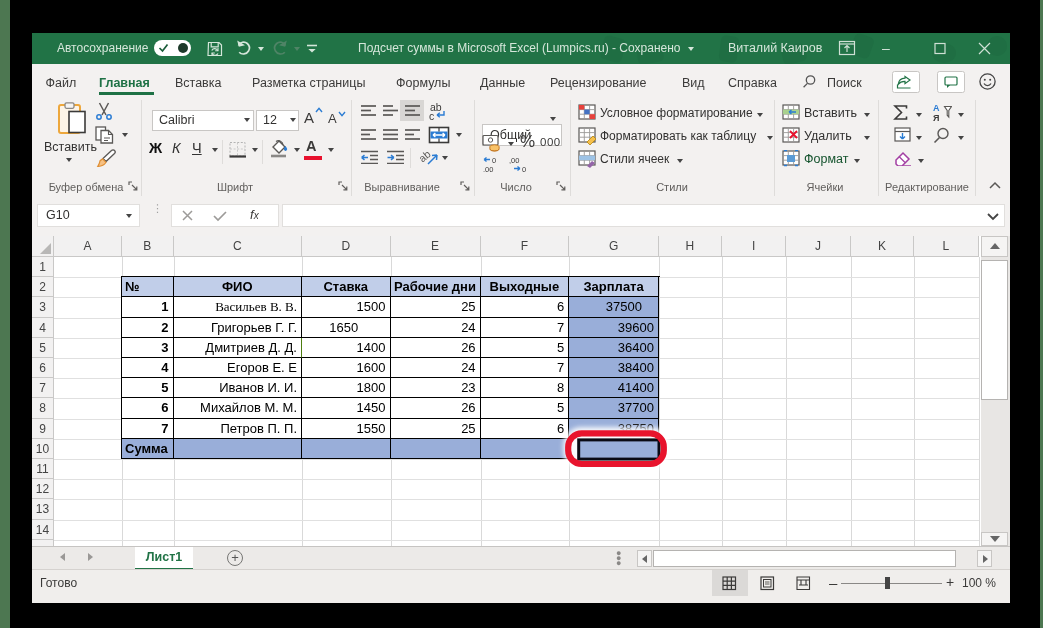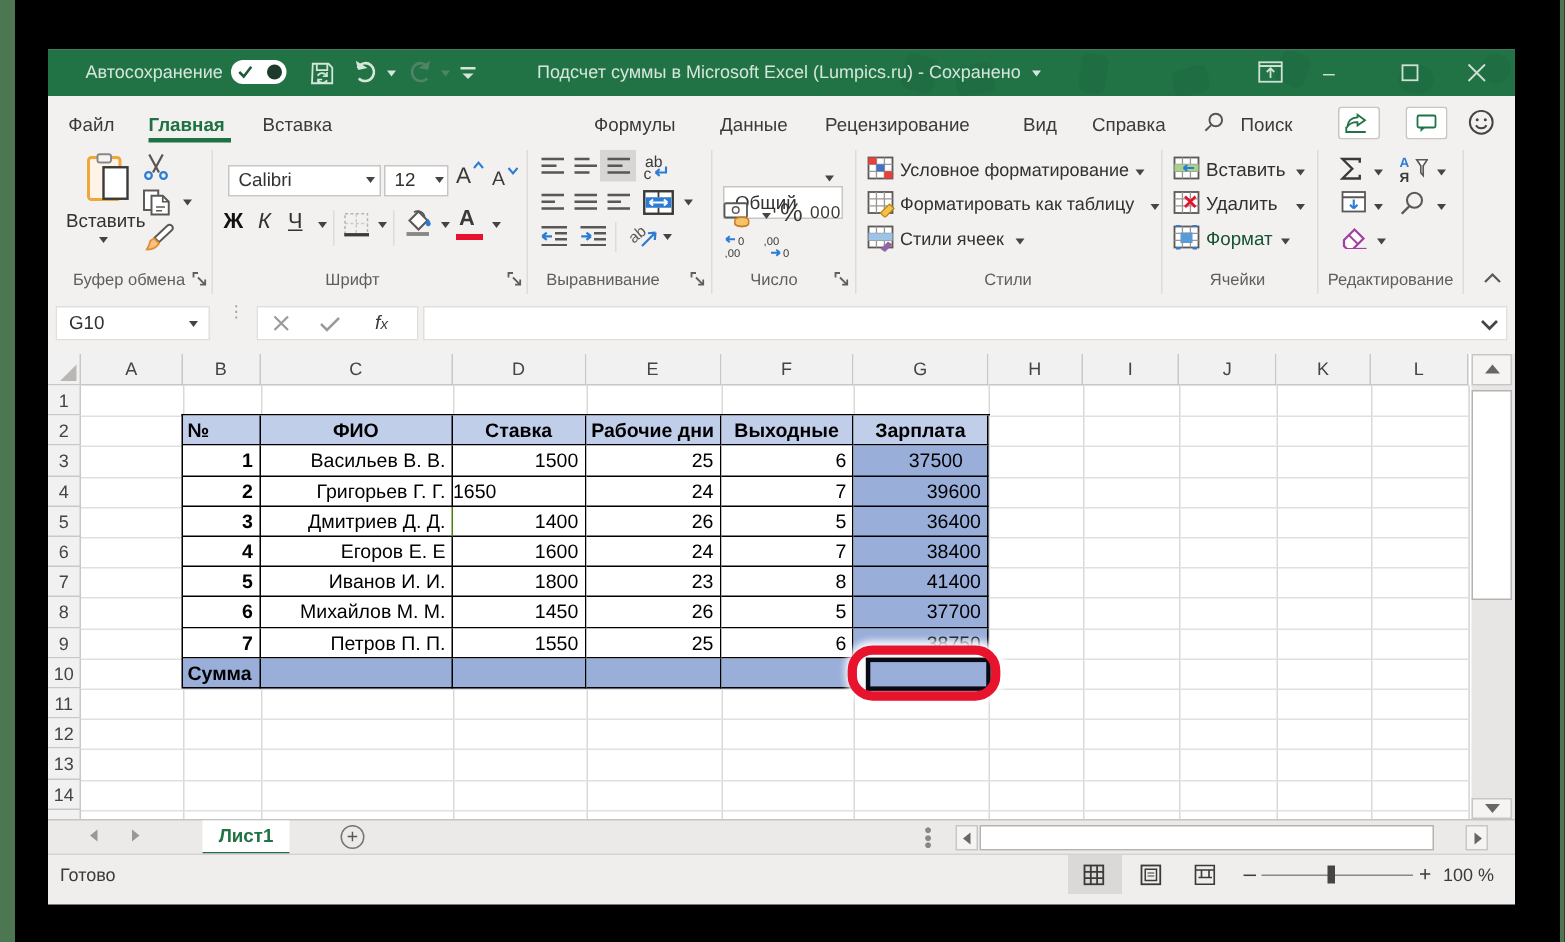--- a/index.html
+++ b/index.html
@@ -92,39 +92,41 @@
     <path d="M16.5 12.5 c-1.5-3.5 -6-4.5 -8.8-2 a6 6 0 0 0 -1.2 7.5 c2 3.5 6.8 4 9.3 1.2" stroke="#4f8466" stroke-width="1.7" fill="none"></path>
     <path d="M17.8 7.5 l-1.6 6.2 -6.2-1.4 z" fill="#4f8466"></path>
   </svg>
   <div class="dda" style="left:262px;top:14px;border-top-color:#4f8466;"></div>
   <svg class="tb-ico" style="left:272px;width:16px;" viewBox="0 0 16 31">
     <path d="M3 12.5 h10" stroke="#d5e6da" stroke-width="1.6"></path>
     <path d="M4.3 16 l7.4 0 -3.7 3.6 z" fill="#d5e6da"></path>
   </svg>
   <div class="tb-txt" style="left:326px;font-size:12px;">Подсчет суммы в Microsoft Excel (Lumpics.ru)  -  Сохранено</div>
   <div class="dda" style="left:656px;top:14px;border-top-color:#d5e6da;"></div>
+  <div class="tb-txt" style="left:696px;">Виталий Каиров</div>
   <svg class="tb-ico" style="left:803px;width:24px;" viewBox="0 0 24 31">
     <rect x="4.5" y="8.5" width="15" height="13" fill="none" stroke="#cfe0d5" stroke-width="1.2"></rect>
     <path d="M12 19 v-6 M9.5 15 l2.5-2.5 2.5 2.5" stroke="#cfe0d5" stroke-width="1.2" fill="none"></path>
     <path d="M4.5 11 h15" stroke="#cfe0d5" stroke-width="1.2"></path>
   </svg>
   <div class="tb-txt" style="left:850px;font-size:14px;color:#cfe0d5;">–</div>
   <svg class="tb-ico" style="left:898px;width:20px;" viewBox="0 0 20 31">
     <rect x="5" y="10.5" width="10" height="10" fill="none" stroke="#cfe0d5" stroke-width="1.2"></rect>
   </svg>
   <svg class="tb-ico" style="left:942px;width:22px;" viewBox="0 0 22 31">
     <path d="M5 10 l11 11 M16 10 l-11 11" stroke="#cfe0d5" stroke-width="1.2"></path>
   </svg>
 </div>
 
 <div id="tabrow">
   <div class="rtab" style="left:13.5px;">Файл</div>
   <div class="rtab sel" style="left:67px;">Главная</div>
   <div id="tabunderline" style="left:66.5px;top:28px;width:55px;"></div>
   <div class="rtab" style="left:143px;">Вставка</div>
+  <div class="rtab" style="left:220px;">Разметка страницы</div>
   <div class="rtab" style="left:364px;">Формулы</div>
   <div class="rtab" style="left:448px;">Данные</div>
   <div class="rtab" style="left:518px;">Рецензирование</div>
   <div class="rtab" style="left:650px;">Вид</div>
   <div class="rtab" style="left:696px;">Справка</div>
   <svg class="abs" style="left:769px;top:10px;width:16px;height:16px;" viewBox="0 0 16 16">
     <circle cx="9.5" cy="6" r="4.2" fill="none" stroke="#555" stroke-width="1.3"></circle>
     <path d="M6.4 9.4 l-3.8 3.8" stroke="#555" stroke-width="1.3"></path>
   </svg>
   <div class="rtab" style="left:795px;">Поиск</div>
@@ -472,28 +474,28 @@
 
 <div class="abs" style="left:89px;top:40.2px;width:539px;height:1px;background:#000;"></div>
 <div class="abs" style="left:89px;top:40.2px;width:1px;height:182.8px;background:#000;"></div>
 <div class="cell" style="left:90px;top:41.2px;width:51.5px;height:20.2px;line-height:19.2px;background:#c1cee9;border-right:1px solid #000;border-bottom:1px solid #000;font-weight:bold;padding-left:3px;text-align:left;">№</div>
 <div class="cell" style="left:141.5px;top:41.2px;width:128.5px;height:20.2px;line-height:19.2px;background:#c1cee9;border-right:1px solid #000;border-bottom:1px solid #000;font-weight:bold;text-align:center;">ФИО</div>
 <div class="cell" style="left:270px;top:41.2px;width:88.5px;height:20.2px;line-height:19.2px;background:#c1cee9;border-right:1px solid #000;border-bottom:1px solid #000;font-weight:bold;text-align:center;">Ставка</div>
 <div class="cell" style="left:358.5px;top:41.2px;width:90.10000000000002px;height:20.2px;line-height:19.2px;background:#c1cee9;border-right:1px solid #000;border-bottom:1px solid #000;font-weight:bold;text-align:center;">Рабочие дни</div>
 <div class="cell" style="left:448.6px;top:41.2px;width:88.60000000000002px;height:20.2px;line-height:19.2px;background:#c1cee9;border-right:1px solid #000;border-bottom:1px solid #000;font-weight:bold;text-align:center;">Выходные</div>
 <div class="cell" style="left:537.2px;top:41.2px;width:89.79999999999995px;height:20.2px;line-height:19.2px;background:#c1cee9;border-right:1px solid #000;border-bottom:1px solid #000;font-weight:bold;text-align:center;">Зарплата</div>
 <div class="cell" style="left:90px;top:61.4px;width:51.5px;height:20.2px;line-height:19.2px;background:#fff;border-right:1px solid #000;border-bottom:1px solid #000;font-weight:bold;padding-right:4px;text-align:right;">1</div>
-<div class="cell" style="left:141.5px;top:61.4px;width:128.5px;height:20.2px;line-height:19.2px;background:#fff;border-right:1px solid #000;border-bottom:1px solid #000;font-weight:normal;padding-right:4px;text-align:right;">Васильев В. В.</div>
+<div class="cell" style="left:141.5px;top:61.4px;width:128.5px;height:20.2px;line-height:19.2px;background:#fff;border-right:1px solid #000;border-bottom:1px solid #000;font-weight:normal;padding-right:4px;text-align:right;font-family:Liberation Serif, serif;">Васильев В. В.</div>
 <div class="cell" style="left:270px;top:61.4px;width:88.5px;height:20.2px;line-height:19.2px;background:#fff;border-right:1px solid #000;border-bottom:1px solid #000;font-weight:normal;padding-right:4px;text-align:right;">1500</div>
 <div class="cell" style="left:358.5px;top:61.4px;width:90.10000000000002px;height:20.2px;line-height:19.2px;background:#fff;border-right:1px solid #000;border-bottom:1px solid #000;font-weight:normal;padding-right:4px;text-align:right;">25</div>
 <div class="cell" style="left:448.6px;top:61.4px;width:88.60000000000002px;height:20.2px;line-height:19.2px;background:#fff;border-right:1px solid #000;border-bottom:1px solid #000;font-weight:normal;padding-right:4px;text-align:right;">6</div>
 <div class="cell" style="left:537.2px;top:61.4px;width:89.79999999999995px;height:20.2px;line-height:19.2px;background:#99aed9;border-right:1px solid #000;border-bottom:1px solid #000;font-weight:normal;padding-right:16px;text-align:right;">37500</div>
 <div class="cell" style="left:90px;top:81.6px;width:51.5px;height:20.2px;line-height:19.2px;background:#fff;border-right:1px solid #000;border-bottom:1px solid #000;font-weight:bold;padding-right:4px;text-align:right;">2</div>
 <div class="cell" style="left:141.5px;top:81.6px;width:128.5px;height:20.2px;line-height:19.2px;background:#fff;border-right:1px solid #000;border-bottom:1px solid #000;font-weight:normal;padding-right:4px;text-align:right;">Григорьев Г. Г.</div>
-<div class="cell" style="left:270px;top:81.6px;width:88.5px;height:20.2px;line-height:19.2px;background:#fff;border-right:1px solid #000;border-bottom:1px solid #000;font-weight:normal;padding-right:4px;text-align:left;">1650</div>
+<div class="cell" style="left:270px;top:81.6px;width:88.5px;height:20.2px;line-height:19.2px;background:#fff;border-right:1px solid #000;border-bottom:1px solid #000;font-weight:normal;padding-right:4px;text-align:center;">1650</div>
 <div class="cell" style="left:358.5px;top:81.6px;width:90.10000000000002px;height:20.2px;line-height:19.2px;background:#fff;border-right:1px solid #000;border-bottom:1px solid #000;font-weight:normal;padding-right:4px;text-align:right;">24</div>
 <div class="cell" style="left:448.6px;top:81.6px;width:88.60000000000002px;height:20.2px;line-height:19.2px;background:#fff;border-right:1px solid #000;border-bottom:1px solid #000;font-weight:normal;padding-right:4px;text-align:right;">7</div>
 <div class="cell" style="left:537.2px;top:81.6px;width:89.79999999999995px;height:20.2px;line-height:19.2px;background:#99aed9;border-right:1px solid #000;border-bottom:1px solid #000;font-weight:normal;padding-right:4px;text-align:right;">39600</div>
 <div class="cell" style="left:90px;top:101.8px;width:51.5px;height:20.2px;line-height:19.2px;background:#fff;border-right:1px solid #000;border-bottom:1px solid #000;font-weight:bold;padding-right:4px;text-align:right;">3</div>
 <div class="cell" style="left:141.5px;top:101.8px;width:128.5px;height:20.2px;line-height:19.2px;background:#fff;border-right:1px solid #4d7c0f;border-bottom:1px solid #000;font-weight:normal;padding-right:4px;text-align:right;">Дмитриев Д. Д.</div>
 <div class="cell" style="left:270px;top:101.8px;width:88.5px;height:20.2px;line-height:19.2px;background:#fff;border-right:1px solid #000;border-bottom:1px solid #000;font-weight:normal;padding-right:4px;text-align:right;">1400</div>
 <div class="cell" style="left:358.5px;top:101.8px;width:90.10000000000002px;height:20.2px;line-height:19.2px;background:#fff;border-right:1px solid #000;border-bottom:1px solid #000;font-weight:normal;padding-right:4px;text-align:right;">26</div>
 <div class="cell" style="left:448.6px;top:101.8px;width:88.60000000000002px;height:20.2px;line-height:19.2px;background:#fff;border-right:1px solid #000;border-bottom:1px solid #000;font-weight:normal;padding-right:4px;text-align:right;">5</div>
 <div class="cell" style="left:537.2px;top:101.8px;width:89.79999999999995px;height:20.2px;line-height:19.2px;background:#99aed9;border-right:1px solid #000;border-bottom:1px solid #000;font-weight:normal;padding-right:4px;text-align:right;">36400</div>
 <div class="cell" style="left:90px;top:122.0px;width:51.5px;height:20.2px;line-height:19.2px;background:#fff;border-right:1px solid #000;border-bottom:1px solid #000;font-weight:bold;padding-right:4px;text-align:right;">4</div>

